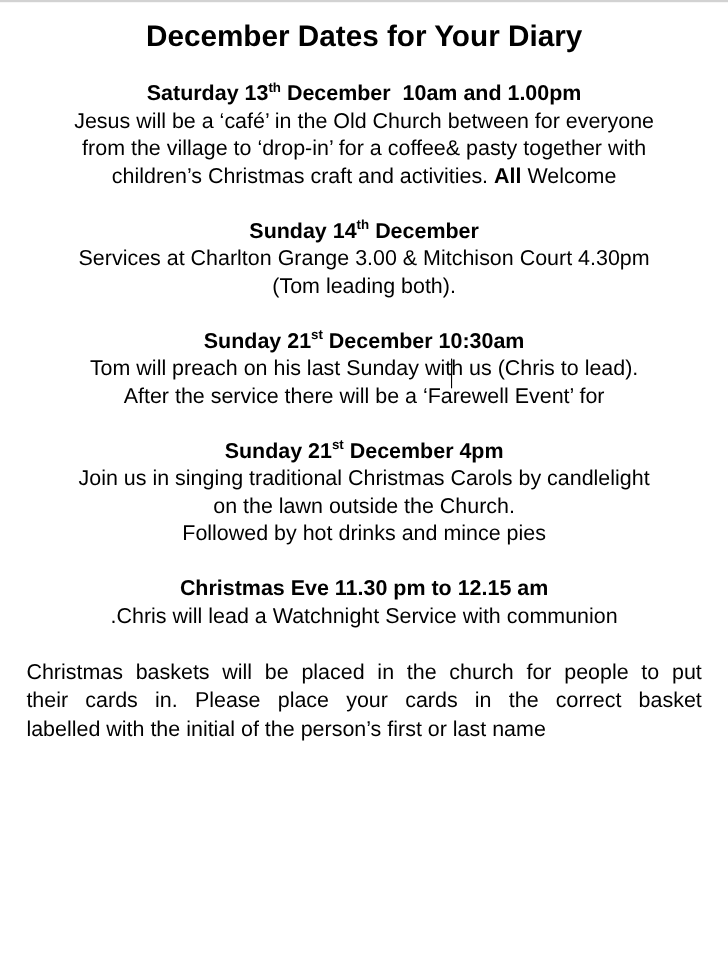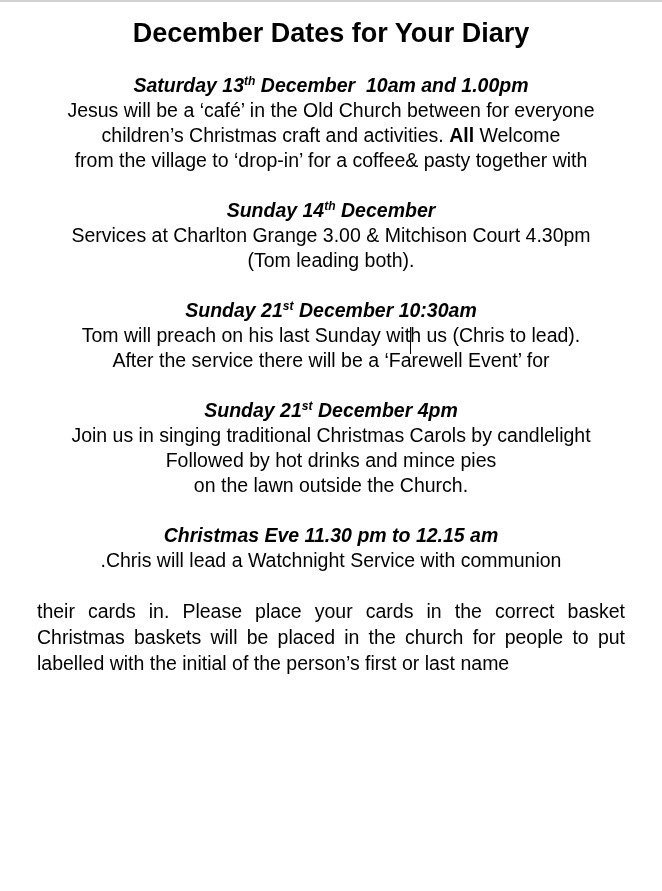--- a/index.html
+++ b/index.html
@@ -14,40 +14,39 @@
     font-family: "Liberation Sans", sans-serif;
     color: #000000;
     position: relative;
   }
   .top-bar {
     height: 2px;
     width: 100%;
     background: #d2d2d2;
   }
   .content {
-    padding: 0 37px;
+    padding: 0 24px;
   }
   .page-title {
     margin: 16px 0 17px 0;
     font-size: 27px;
     line-height: 30px;
     font-weight: bold;
     text-align: center;
     white-space: pre-wrap;
   }
   .section {
     margin-top: 25px;
     text-align: center;
   }
   .heading {
     font-weight: bold;
     font-size: 19.5px;
     line-height: 25px;
     white-space: pre-wrap;
-    font-style: italic;
   }
   .line {
     font-size: 19.5px;
     line-height: 25px;
     white-space: pre-wrap;
   }
   .b { font-weight: bold; }
   sup {
     font-size: 0.62em;
     vertical-align: super;
@@ -86,42 +85,42 @@
 <body style="background: rgb(255, 255, 255); color: rgb(0, 0, 0);">
 
 <div class="top-bar" style="background: rgb(210, 210, 210);"></div>
 
 <div class="content">
   <h1 class="page-title">December Dates for Your Diary</h1>
   <div>
       <section class="section">
         <div class="heading"><span>Saturday 13</span><sup>th</sup><span> December  10am and 1.00pm</span></div>
         <div class="line"><span>Jesus will be a ‘café’ in the Old Church between for everyone</span></div>
+        <div class="line"><span>from the village to ‘drop-in’ for a coffee&amp; pasty together with</span></div>
         <div class="line"><span>children’s Christmas craft and activities. </span><span class="b">All</span><span> Welcome</span></div>
-        <div class="line"><span>from the village to ‘drop-in’ for a coffee&amp; pasty together with</span></div>
       </section>
       <section class="section">
         <div class="heading"><span>Sunday 14</span><sup>th</sup><span> December</span></div>
         <div class="line"><span>Services at Charlton Grange 3.00 &amp; Mitchison Court 4.30pm</span></div>
         <div class="line"><span>(Tom leading both).</span></div>
       </section>
       <section class="section">
         <div class="heading"><span>Sunday 21</span><sup>st</sup><span> December 10:30am</span></div>
         <div class="line"><span>Tom will preach on his last Sunday wit</span><span class="caret"></span><span>h us (Chris to lead).</span></div>
         <div class="line"><span>After the service there will be a ‘Farewell Event’ for</span></div>
       </section>
       <section class="section">
         <div class="heading"><span>Sunday 21</span><sup>st</sup><span> December 4pm</span></div>
         <div class="line"><span>Join us in singing traditional Christmas Carols by candlelight</span></div>
+        <div class="line"><span>on the lawn outside the Church.</span></div>
         <div class="line"><span>Followed by hot drinks and mince pies</span></div>
-        <div class="line"><span>on the lawn outside the Church.</span></div>
       </section>
       <section class="section">
         <div class="heading"><span>Christmas Eve 11.30 pm to 12.15 am</span></div>
         <div class="line"><span>.Chris will lead a Watchnight Service with communion</span></div>
       </section>
     </div>
   <div class="notice">
+      <div class="foot-line just">Christmas baskets will be placed in the church for people to put</div>
       <div class="foot-line just">their cards in. Please place your cards in the correct basket</div>
-      <div class="foot-line just">Christmas baskets will be placed in the church for people to put</div>
       <div class="foot-line">labelled with the initial of the person’s first or last name</div>
     </div>
 </div>
 
 </body></html>

